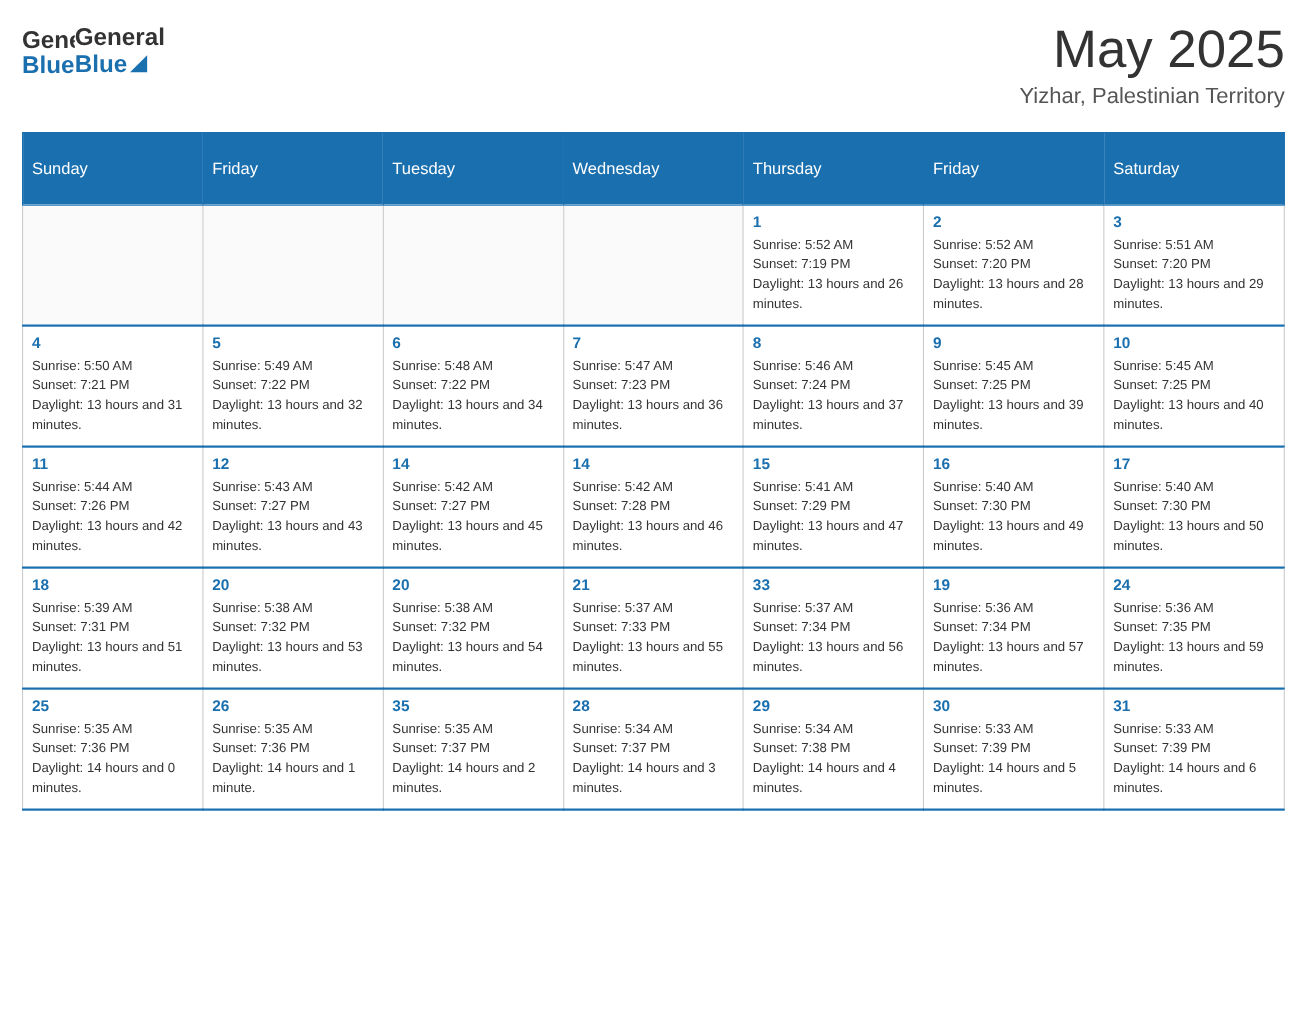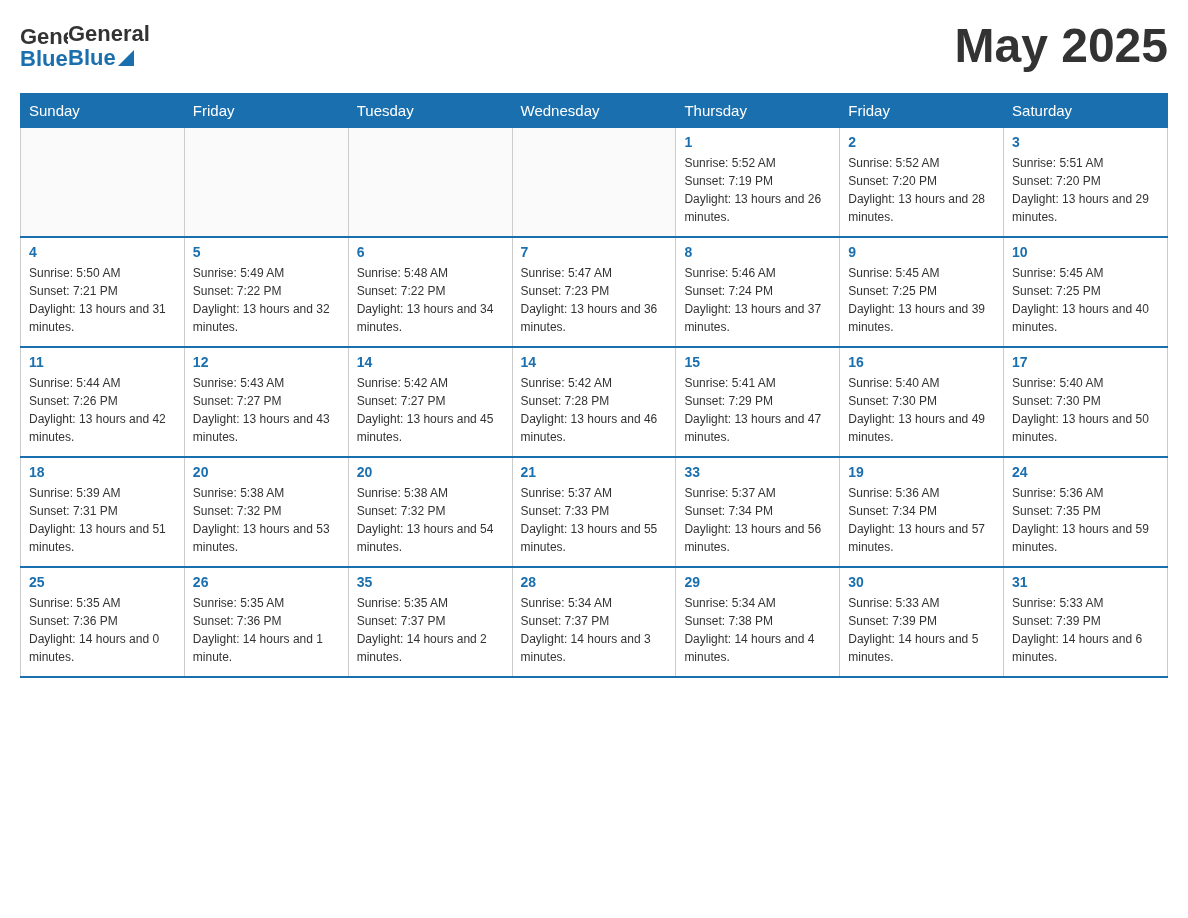--- a/index.html
+++ b/index.html
@@ -21,38 +21,38 @@
       align-items: center;
       font-size: 22px;
       font-weight: bold;
       color: #333;
     }
     .title-block {
       text-align: right;
     }
     .month-title {
       font-size: 48px;
-      font-weight: bold;
+      font-weight: normal;
       color: #333;
       line-height: 1.1;
     }
     .location {
       font-size: 20px;
       color: #555;
       margin-top: 4px;
     }
     table {
       width: 100%;
       border-collapse: collapse;
       table-layout: fixed;
     }
     thead th {
       background-color: #1a6faf;
       color: #fff;
-      padding: 8px 8px;
+      padding: 24px 8px;
       font-size: 15px;
       font-weight: normal;
       border: 1px solid #1a6faf;
       text-align: left;
     }
     tbody td {
       border: 1px solid #ccc;
       vertical-align: top;
       padding: 6px 8px;
       font-size: 12.5px;
@@ -94,20 +94,21 @@
       <div style="display:flex;align-items:center;gap:2px;">
         <span style="font-size:22px;font-weight:bold;color:#1a6faf;">Blue</span>
         <svg width="16" height="16" viewBox="0 0 16 16">
           <polygon points="0,16 16,16 16,0" fill="#1a6faf"></polygon>
         </svg>
       </div>
     </div>
   </div>
   <div class="title-block">
     <div class="month-title">May 2025</div>
+    <div class="location">Yizhar, Palestinian Territory</div>
   </div>
 </div>
 
 <table>
   <thead>
     <tr>
       <th>Sunday</th>
       <th>Friday</th>
       <th>Tuesday</th>
       <th>Wednesday</th>

